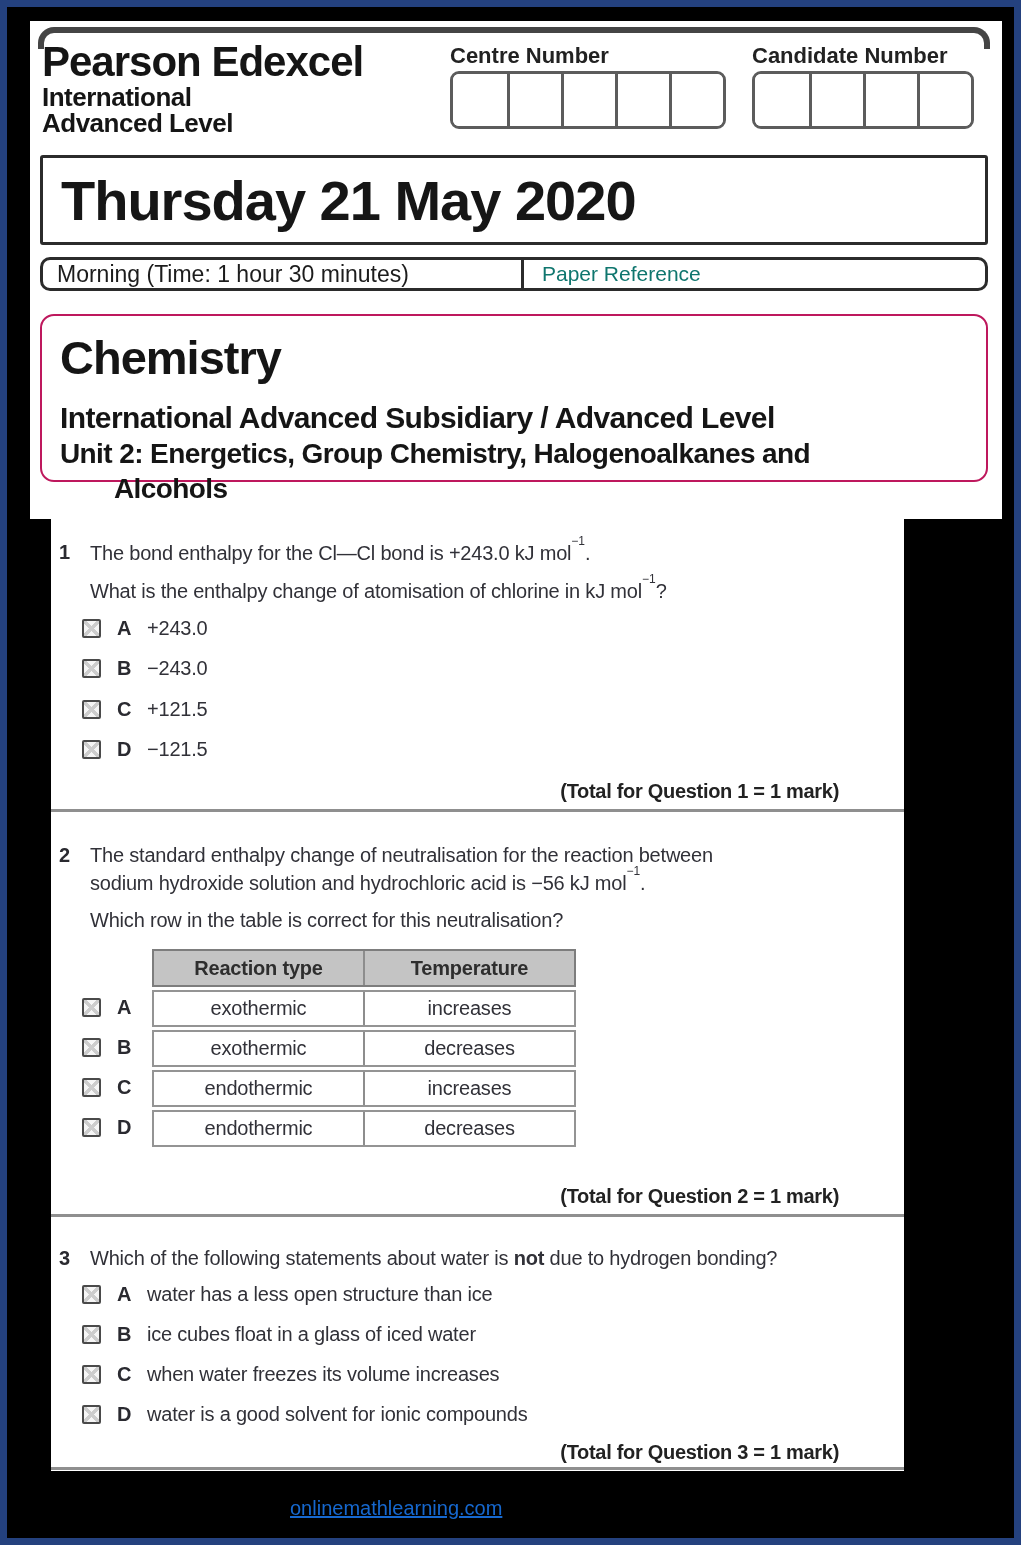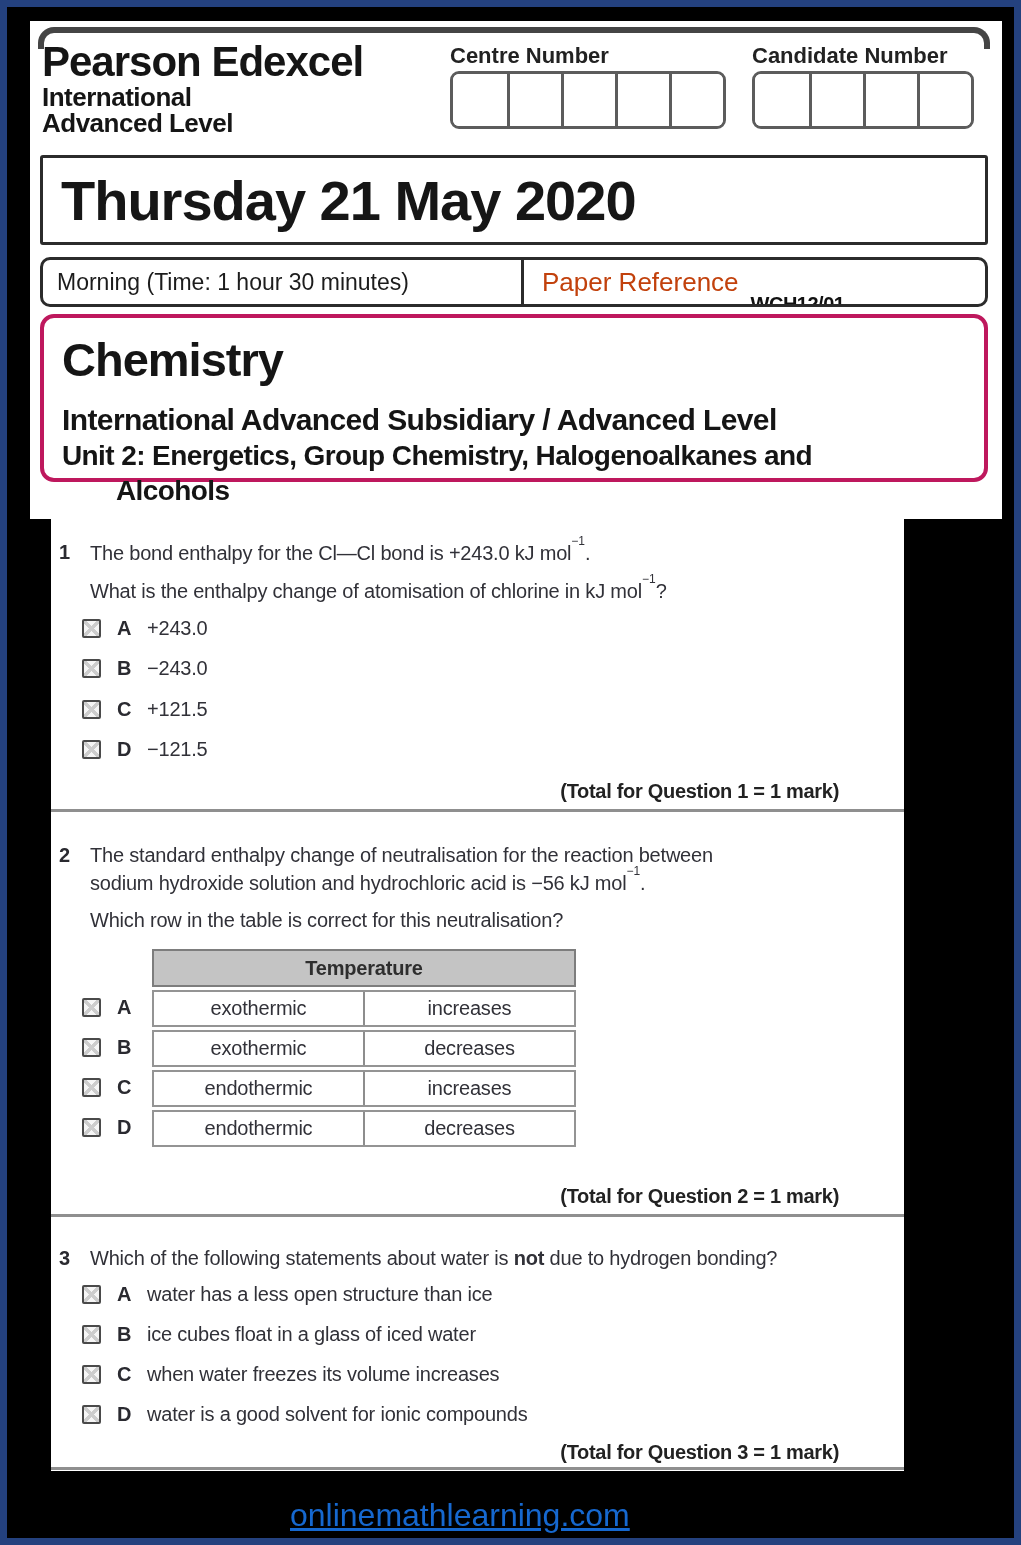--- a/index.html
+++ b/index.html
@@ -28,36 +28,36 @@
   }
   .numboxes .cell { width:54px; height:52px; background:#fff; }
   .numboxes .cell + .cell { border-left:3px solid #5c5c5c; }
   .date-box {
     position:absolute; left:10px; top:134px; width:948px; height:90px;
     border:3px solid #2b2b2b; border-radius:3px;
     display:flex; align-items:center; padding-left:18px;
     font-size:56px; font-weight:800; letter-spacing:-1px; color:#161616;
   }
   .session-box {
-    position:absolute; left:10px; top:236px; width:948px; height:50px;
+    position:absolute; left:10px; top:236px; width:948px; height:34px;
     border:3px solid #2b2b2b; border-radius:10px; display:flex; overflow:hidden;
   }
   .session-cell {
     width:478px; display:flex; align-items:center; padding-left:14px;
     font-size:23px; font-weight:500; color:#1c1c1c;
   }
   .paper-ref-cell {
     flex:1; border-left:3px solid #2b2b2b; display:flex; align-items:center;
     padding-left:18px; gap:12px;
   }
-  .paper-ref-label { font-size:26px; font-weight:500; color:#c2410c; }
+  .paper-ref-label { font-size:21px; font-weight:500; color:#0f766e; }
   .paper-ref-value { font-size:20px; font-weight:700; color:#111; letter-spacing:-0.5px;margin-top:44px; }
   .title-box {
     position:absolute; left:10px; top:293px; width:948px; height:168px;
-    border:4px solid #be185d; border-radius:14px; padding:12px 18px;
+    border:2px solid #be185d; border-radius:14px; padding:12px 18px;
   }
   .subject { font-size:47px; font-weight:800; letter-spacing:-1px; margin-top:2px; }
   .qualification { font-size:30px; font-weight:800; letter-spacing:-0.6px; margin-top:16px; }
   .unit-line { font-size:28px; font-weight:800; letter-spacing:-0.6px; margin-top:3px; }
   .unit-line2 { margin-left:54px; }
   
   #question-page {
     position:absolute; left:44px; top:512px; width:853px; height:952px;
     background:#ffffff; color:#313138; font-size:20px;
   }
@@ -88,21 +88,21 @@
     letter-spacing:-0.2px;
   }
   .t-cell + .t-cell { border-left:2px solid #8d8d8d; }
   .t-row {
     display:flex; height:37px; background:#fff; border:2px solid #949494; margin-top:3px;
   }
   .row-sel { position:absolute; left:31px; display:flex; align-items:center; }
   
   #footer-link {
     position:absolute; left:283px; top:1490px;
-    font-size:32px; color:#1668cf; text-decoration:underline; cursor:pointer;
+    font-size:20px; color:#1668cf; text-decoration:underline; cursor:pointer;
   }
 </style>
 </head>
 <body>
 
 <div id="frame">
 
   <div id="header-card">
     <div class="page-top-edge"></div>
 
@@ -185,20 +185,21 @@
 
     <div class="qnum" style="top:325px;">2</div>
     <div class="qtext" style="top:325px;">The standard enthalpy change of neutralisation for the reaction between</div>
     <div class="qtext" style="top:352px;">
       <span>sodium hydroxide solution and hydrochloric acid is −56 kJ mol</span><sup class="exp">−1</sup><span>.</span>
     </div>
     <div class="qtext" style="top:390px;">Which row in the table is correct for this neutralisation?</div>
 
     <div class="qtable">
       <div class="t-head">
+        <div class="t-cell">Reaction type</div>
         <div class="t-cell">Temperature</div>
       </div>
       <div class="t-row">
         <div class="t-cell">exothermic</div>
         <div class="t-cell">increases</div>
       </div>
       <div class="t-row">
         <div class="t-cell">exothermic</div>
         <div class="t-cell">decreases</div>
       </div>

